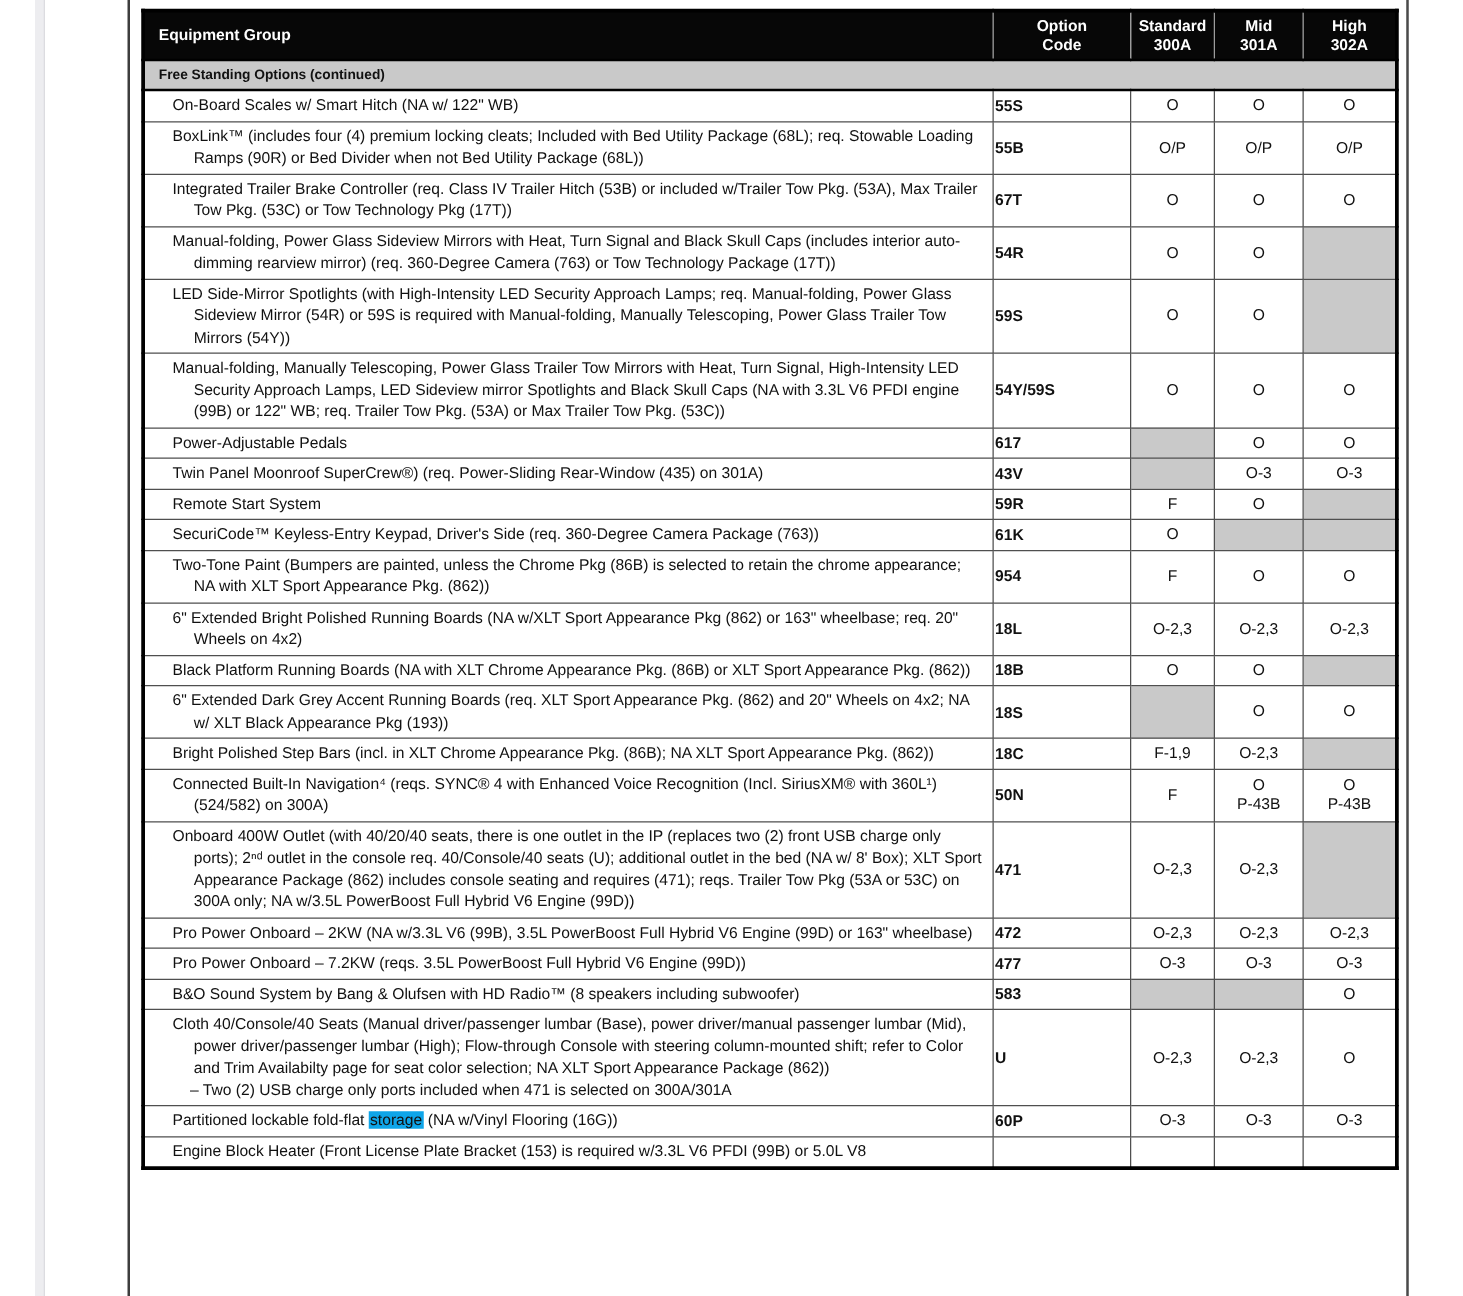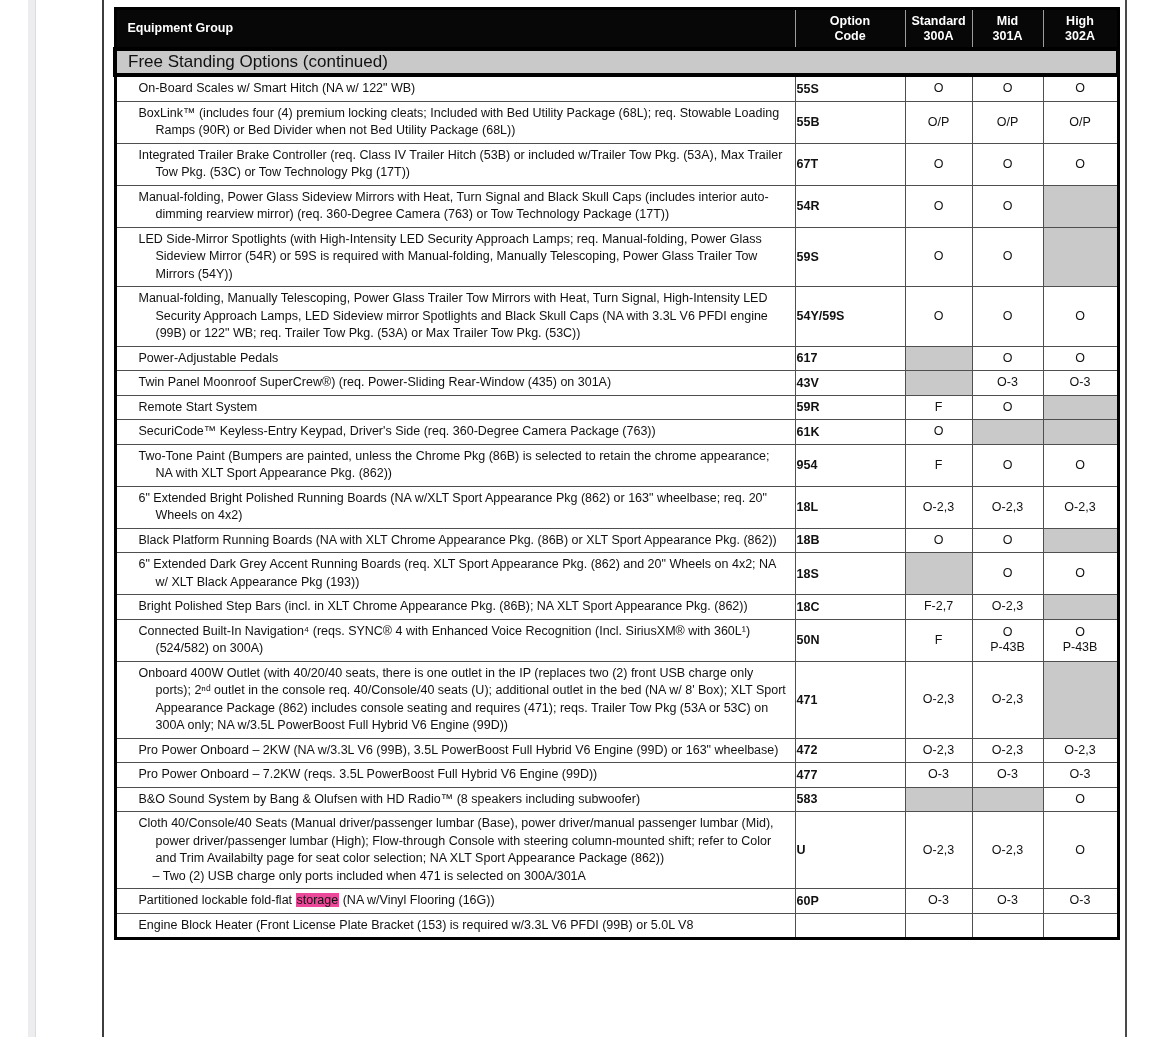--- a/index.html
+++ b/index.html
@@ -20,31 +20,31 @@
     border:3px solid #000;
   }
   th {
     background:#070707; color:#ffffff; font-size:12.5px; font-weight:bold;
     border:1px solid #9c9c9c; border-top:2px solid #000;
     white-space:pre-line; line-height:15px; height:33px; padding:2px 1px;
     vertical-align:middle;
   }
   th.eq { text-align:left; padding-left:11px; }
   tr.section td {
-    background:#c9c9c9; font-weight:normal; font-size:17px;
-    padding:3px 0 3px 11px; border:4px solid #000000; line-height:16px;
+    background:#c9c9c9; font-weight:bold; font-size:11px;
+    padding:3px 0 3px 11px; border:2px solid #000000; line-height:16px;
   }
   tbody td { border:1px solid #4f4f4f; font-size:12.5px; vertical-align:middle; }
   td.desc { padding:3px 8px 3px 0; vertical-align:top; }
   .desc-line { padding-left:39px; text-indent:-17px; line-height:17.5px; }
   .desc-note { padding-left:36px; line-height:17.5px; }
   td.code { text-align:left; font-weight:bold; }
   td.val  { text-align:center; white-space:pre-line; line-height:15px; }
   td.shaded { background:#c9c9c9; }
-  mark.hl { background:#ec4899; color:#111; padding:0 1px; }
+  mark.hl { background:#0ea5e9; color:#111; padding:0 1px; }
 </style>
 </head>
 <body>
 
 <div id="screen">
   <div class="gutter-left"></div>
   <div class="rule-left"></div>
   <div class="rule-right"></div>
   <div class="scroll-track"></div>
 
@@ -197,21 +197,21 @@
           <td class="code">18S</td>
           <td class="val shaded"></td>
           <td class="val">O</td>
           <td class="val">O</td>
         </tr>
         <tr>
           <td class="desc">
             <div class="desc-line">Bright Polished Step Bars (incl. in XLT Chrome Appearance Pkg. (86B); NA XLT Sport Appearance Pkg. (862))</div>
           </td>
           <td class="code">18C</td>
-          <td class="val">F-2,7</td>
+          <td class="val">F-1,9</td>
           <td class="val">O-2,3</td>
           <td class="val shaded"></td>
         </tr>
         <tr>
           <td class="desc">
             <div class="desc-line">Connected Built-In Navigation⁴ (reqs. SYNC® 4 with Enhanced Voice Recognition (Incl. SiriusXM® with 360L¹) (524/582) on 300A)</div>
           </td>
           <td class="code">50N</td>
           <td class="val">F</td>
           <td class="val">O

